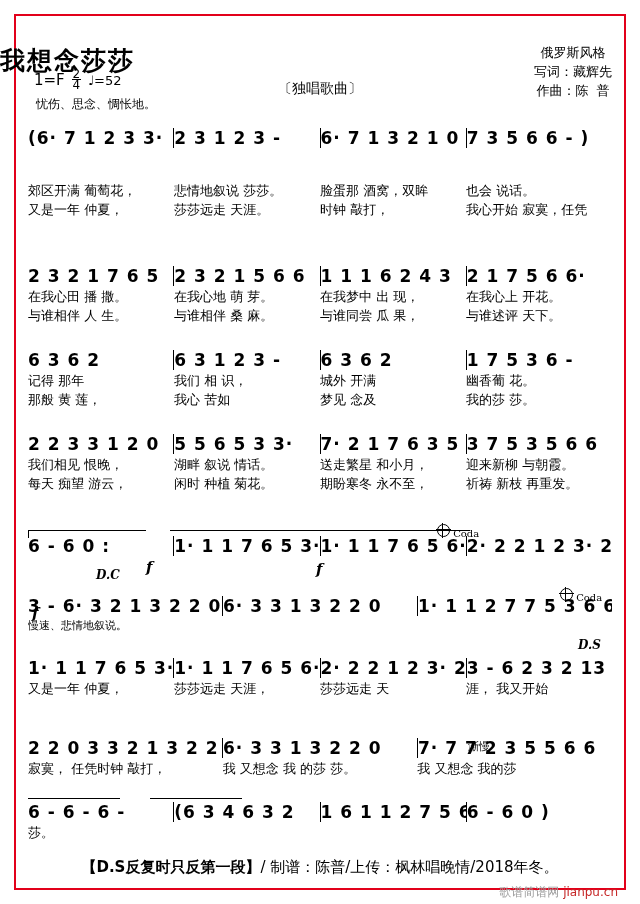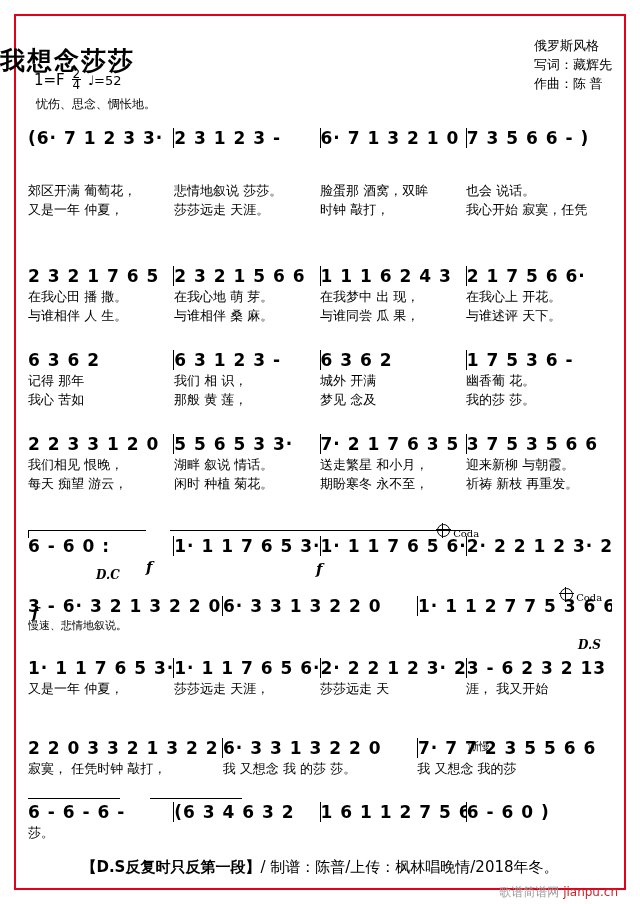--- a/index.html
+++ b/index.html
@@ -31,24 +31,24 @@
     letter-spacing:2px;
     font-family:"DejaVu Sans", sans-serif;
   }
   .subtitle{
     position:absolute;top:80px;left:0;width:640px;
     text-align:center;
     font-size:14px;
     font-family:"DejaVu Sans", sans-serif;
   }
   .credits{
-    position:absolute;top:36px;right:28px;
-    text-align:left;
+    position:absolute;top:44px;right:28px;
+    text-align:center;
     font-size:13px;line-height:19px;
-    font-family:Liberation Sans, sans-serif;
+    font-family:Liberation Mono, monospace;
   }
   .keysig{
     position:absolute;left:34px;top:70px;
     font-size:15px;
     font-family:"DejaVu Sans", sans-serif;
     white-space:nowrap;
   }
   .keysig .frac{
     display:inline-block;
     vertical-align:middle;
@@ -146,20 +146,21 @@
   }
 </style>
 </head>
 <body>
 
 <div class="sheet">
 
   <div class="frame"></div>
 
   <div class="title">我想念莎莎</div>
+  <div class="subtitle">〔独唱歌曲〕</div>
 
   <div class="credits">
     <div>俄罗斯风格</div>
     <div>写词：藏辉先</div>
     <div>作曲：陈 普</div>
   </div>
 
   <div class="keysig">
     <span>1=F</span>
     <span class="frac">
@@ -223,22 +224,22 @@
       <div class="bar">6 3     6 2</div>
       <div class="bar nb">1 7 5 3 6   -</div>
     </div>
     <div class="lyr">
       <div class="bar">记得 那年</div>
       <div class="bar">我们 相 识，</div>
       <div class="bar">城外 开满</div>
       <div class="bar">幽香葡 花。</div>
     </div>
     <div class="lyr lyr2">
+      <div class="bar">那般 黄 莲，</div>
       <div class="bar">我心 苦如</div>
-      <div class="bar">那般 黄 莲，</div>
       <div class="bar">梦见 念及</div>
       <div class="bar">我的莎 莎。</div>
     </div>
   </div>
 
   <div class="sys" style="top:434px;">
     <div class="notes">
       <div class="bar">2 2 3 3 1 2 0</div>
       <div class="bar">5 5 6 5 3 3·</div>
       <div class="bar">7· 2 1 7 6 3 5</div>

